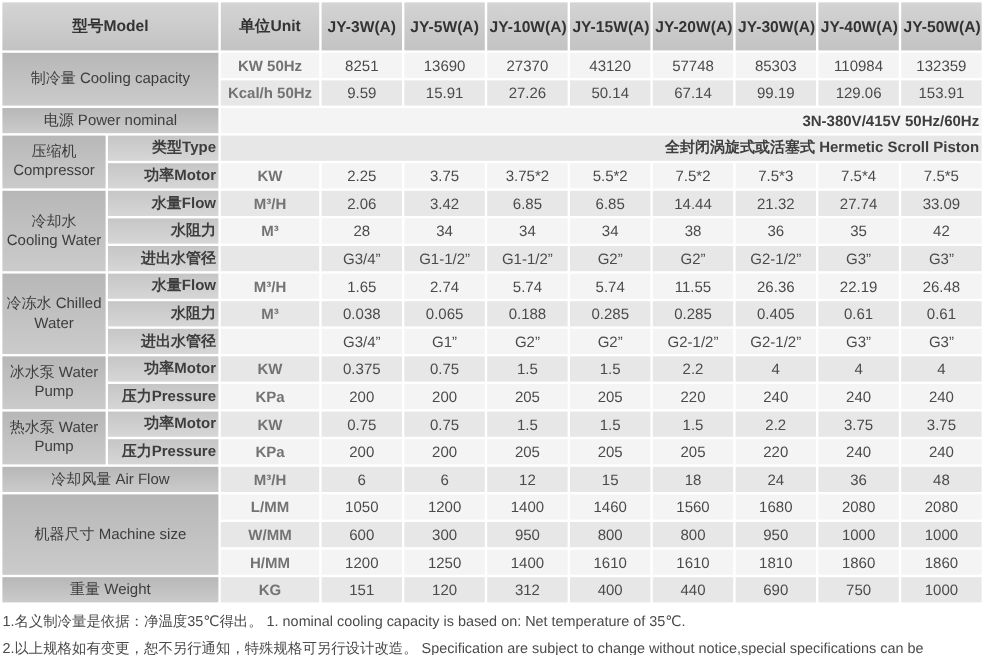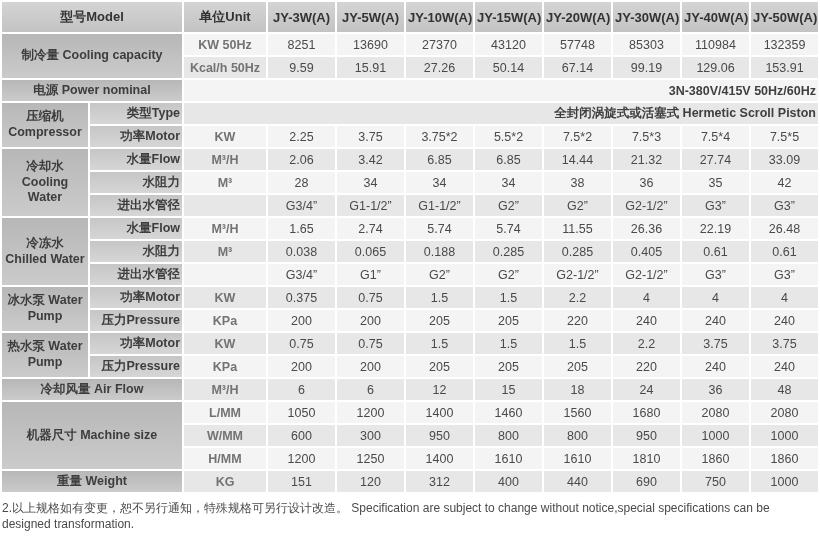--- a/index.html
+++ b/index.html
@@ -7,31 +7,31 @@
   body {
     width:820px; height:546px; overflow:hidden;
     font-family:"Liberation Sans","DejaVu Sans",sans-serif;
     color:#4a4a4a;
   }
   table.spec {
     width:820px; border-collapse:separate; border-spacing:2px;
     table-layout:fixed; background:#ffffff;
   }
   td { padding:0 2px; text-align:center; vertical-align:middle; overflow:hidden; white-space:nowrap; }
-  tr.hdr td { height:30px; }
+  tr.hdr td { height:40px; }
   tr.r td { height:21px; }
   
   .mh {
     background:linear-gradient(180deg,#d4d4d4 0%,#c3c3c3 100%);
     color:#333; font-size:13px; font-weight:bold; letter-spacing:0px;
   }
   
   .cat {
     background:linear-gradient(180deg,#b7b7b7 0%,#cbcbcb 100%);
-    color:#3d3d3d; font-size:12.5px; font-weight:bold; white-space:normal; line-height:1.25;
+    color:#3d3d3d; font-size:12.5px; font-weight:normal; white-space:normal; line-height:1.25;
   }
   
   .sub {
     background:linear-gradient(180deg,#c6c6c6 0%,#d6d6d6 100%);
     color:#3d3d3d; font-size:12.5px; font-weight:bold;text-align:right;
   }
   
   .bgA .cell { background:#f4f4f4; }
   .bgB .cell { background:#e7e7e7; }
   .cell { font-size:12.5px; color:#4a4a4a; }
@@ -314,14 +314,15 @@
     <td class="cell val">400</td>
     <td class="cell val">440</td>
     <td class="cell val">690</td>
     <td class="cell val">750</td>
     <td class="cell val">1000</td>
   </tr>
 </tbody>
   </table>
 
 <div class="notes">
+  <p>1.名义制冷量是依据：净温度35℃得出。 1. nominal cooling capacity is based on: Net temperature of 35℃.</p>
   <p>2.以上规格如有变更，恕不另行通知，特殊规格可另行设计改造。  Specification are subject to change without notice,special specifications can be designed transformation.</p>
 </div>
 
 </body></html>

